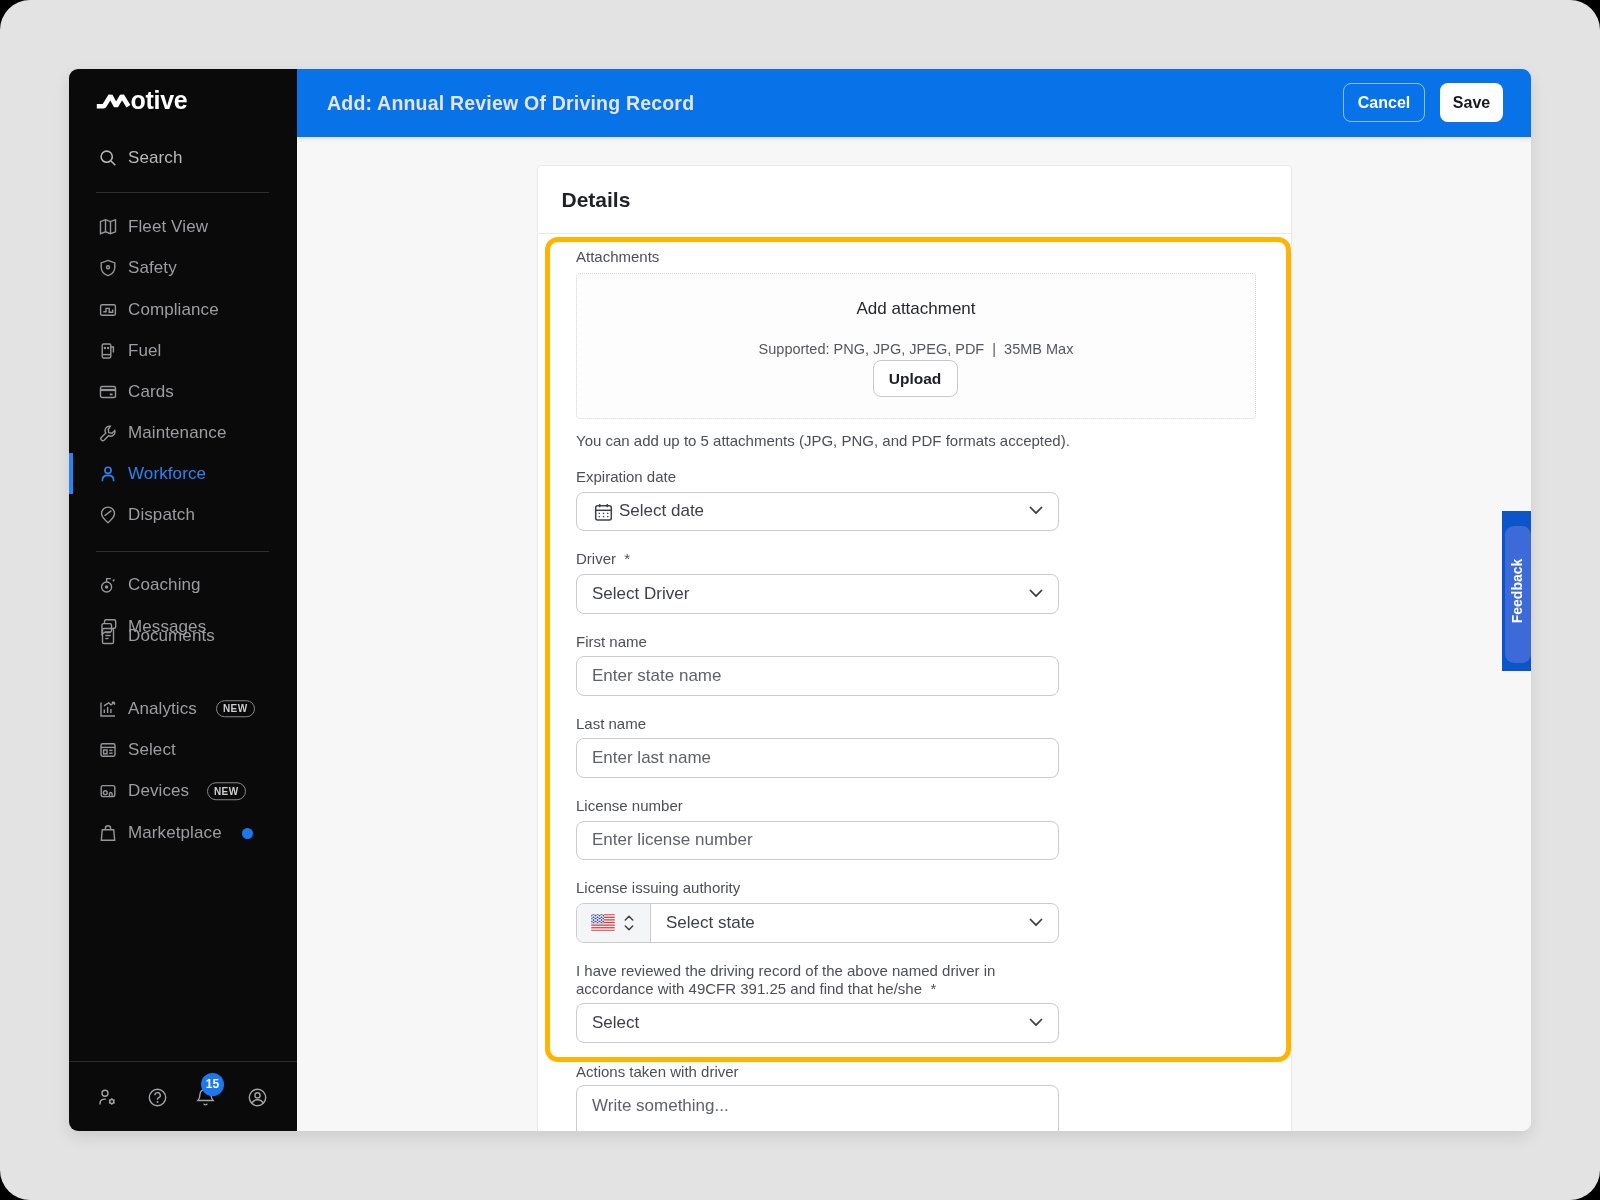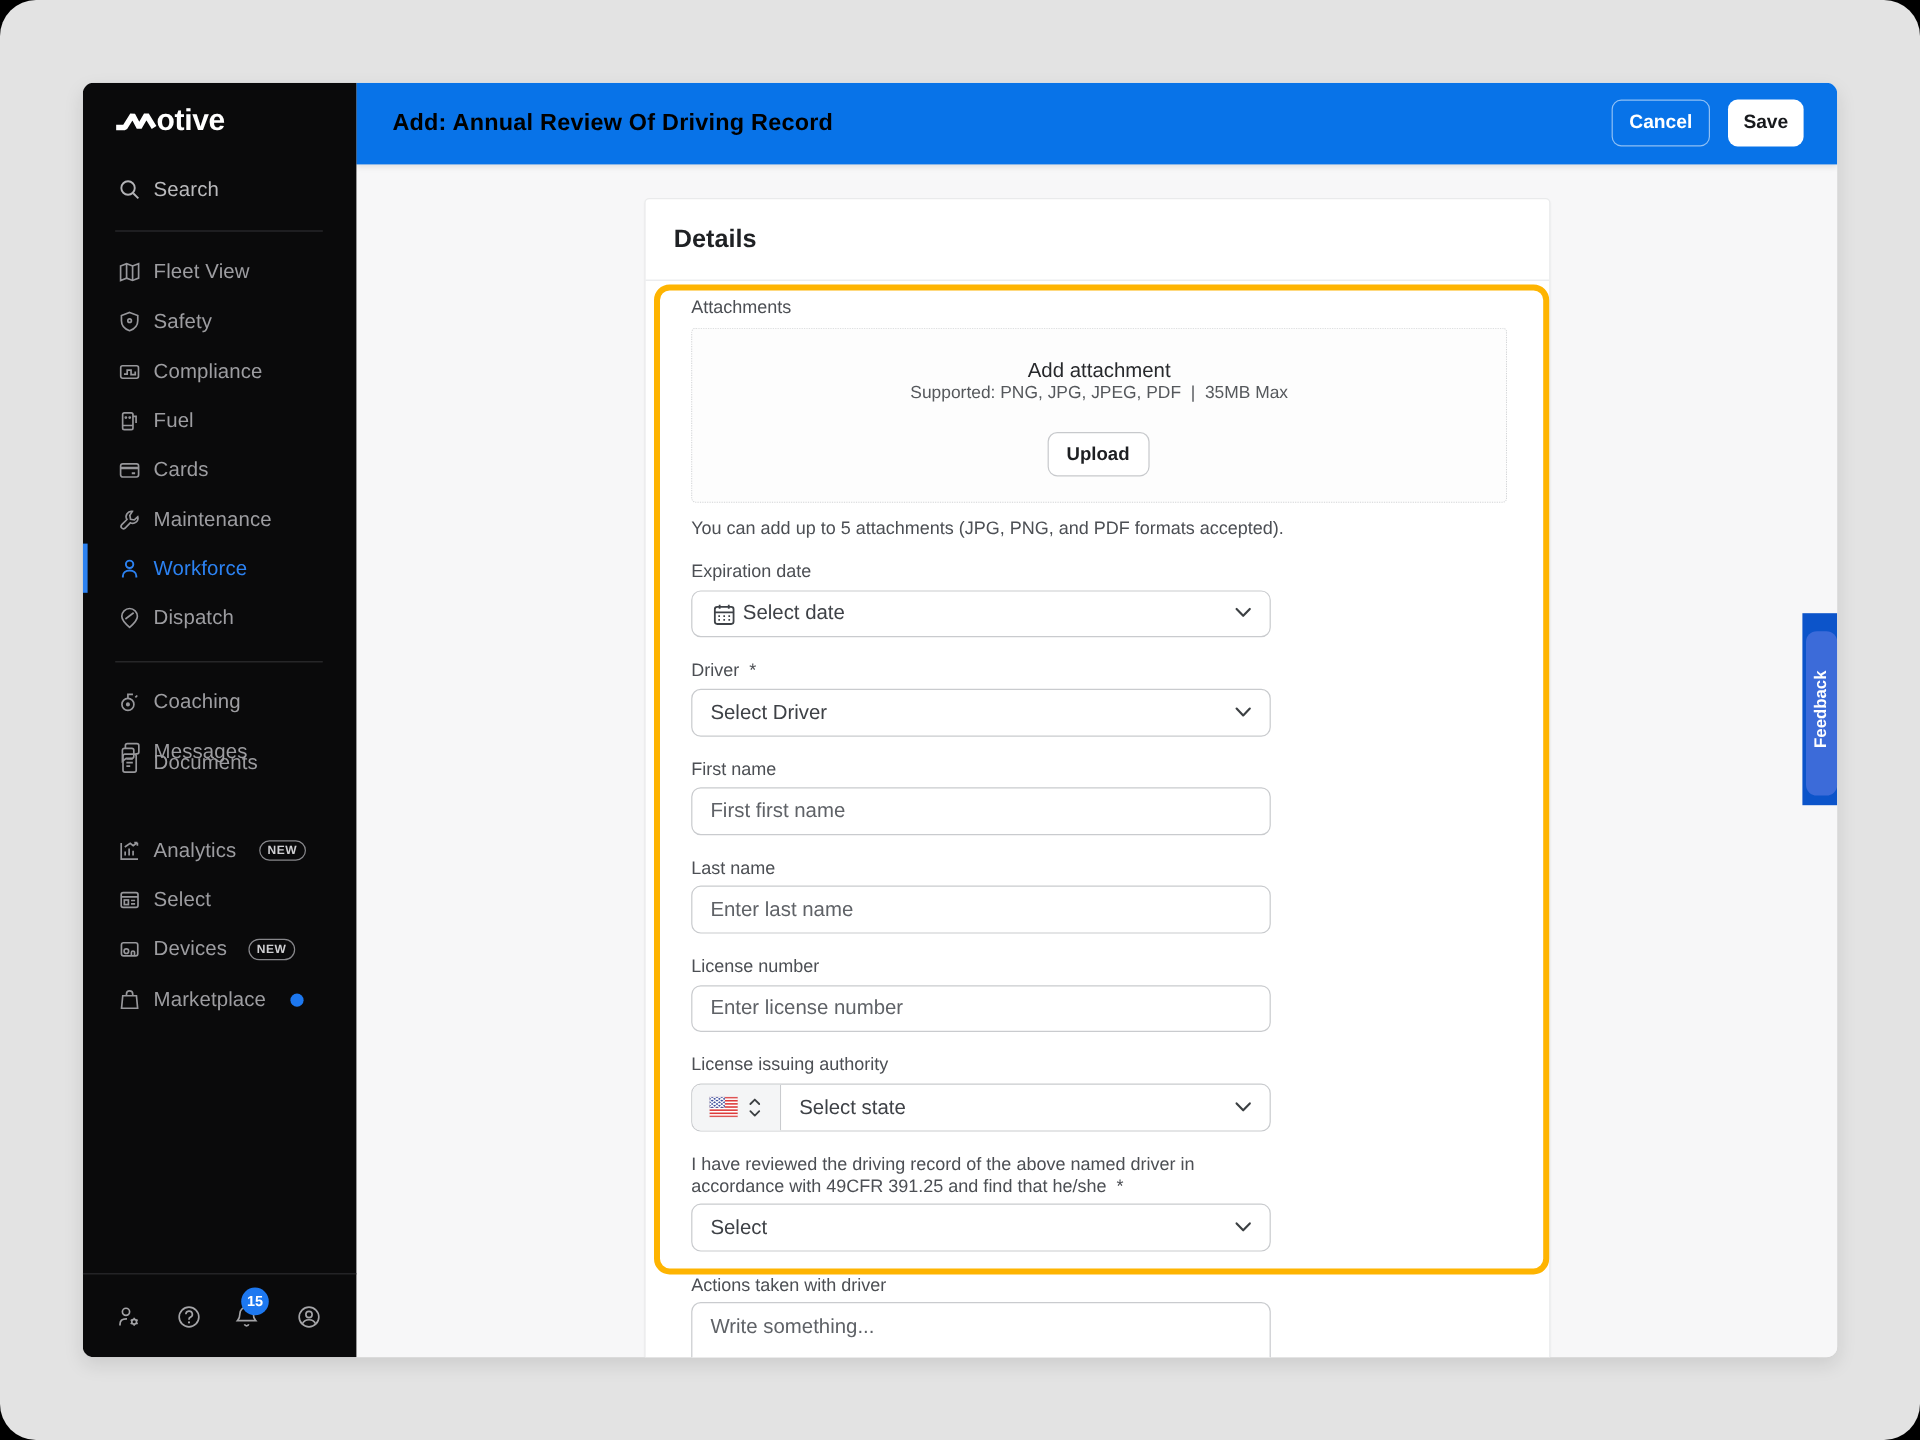--- a/index.html
+++ b/index.html
@@ -14,21 +14,21 @@
   .srow .tx { position:absolute; left:59px; top:50%; transform:translateY(-50%); font-size:17px; font-weight:500; color:#9d9da1; letter-spacing:0.1px; white-space:nowrap; }
   .srow.active .tx { color:#2c82f2; }
   .srow.active::before { content:""; position:absolute; left:0; top:0; width:4px; height:41px; background:#2c82f2; }
   .sdiv { position:absolute; left:27px; width:173px; height:1px; background:#2e2e30; }
   .badge-new { display:inline-block; margin:0; padding:2.5px 6px 2px; border:1.5px solid #87878b; border-radius:9px; font-size:10px; font-weight:700; color:#cfcfd2; letter-spacing:0.4px; }
   .bluedot { position:absolute; left:173px; top:50%; margin-top:-5px; width:11px; height:11px; border-radius:50%; background:#1d78f0; }
   .bicon { position:absolute; bottom:23px; width:21px; height:21px; }
   .nbadge { position:absolute; left:132px; bottom:35px; width:23px; height:23px; border-radius:50%; background:#1d78f0; color:#fff; font-size:12px; font-weight:700; text-align:center; line-height:23px; }
   
   .hdr { position:absolute; left:228px; top:0; width:1234px; height:68px; background:#0873e8; box-shadow:0 2px 5px rgba(0,0,0,0.10); }
-  .hdr .title { position:absolute; left:30px; top:50%; transform:translateY(-50%); color:#000000; font-size:19.5px; font-weight:700; letter-spacing:0.2px; }
+  .hdr .title { position:absolute; left:30px; top:50%; transform:translateY(-50%); color:#e5e5e5; font-size:19.5px; font-weight:700; letter-spacing:0.2px; }
   .btn-cancel { position:absolute; left:1046px; top:14px; width:82px; height:39px; border:1px solid rgba(255,255,255,0.55); border-radius:8px; color:#fff; font-size:16px; font-weight:600; text-align:center; line-height:37px; }
   .btn-save { position:absolute; left:1143px; top:14px; width:63px; height:39px; background:#fff; border-radius:8px; color:#17191c; font-size:16px; font-weight:600; text-align:center; line-height:39px; }
   
   .content { position:absolute; left:228px; top:68px; width:1234px; height:994px; background:#f7f7f8; }
   .card { position:absolute; left:239.5px; top:28px; width:755.5px; height:990px; background:#fff; border:1px solid #e9eaeb; border-radius:4px; box-shadow:0 1px 2px rgba(0,0,0,0.03); }
   .card h2 { position:absolute; left:24px; top:23px; font-size:21px; font-weight:600; line-height:21px; color:#1f2124; }
   .card .hline { position:absolute; left:0; top:67px; width:100%; height:1px; background:#e7e8ea; }
   .hl { position:absolute; left:7.5px; top:71px; width:746px; height:825px; border:5px solid #feb401; border-radius:13px; }
   .lbl { position:absolute; left:38.5px; font-size:15px; color:#4c4f54; white-space:nowrap; }
   .dashed { position:absolute; left:38.5px; top:106.5px; width:680px; height:146.5px; border:1px dotted #d2d4d6; border-radius:4px; background:#fdfdfd; text-align:center; }
@@ -47,21 +47,21 @@
 <div class="canvas">
  <div class="app">
   <div class="content">
    <div class="card">
      <h2>Details</h2>
      <div class="hline"></div>
      <div class="hl"></div>
      <div class="lbl" style="top:82px;text-align:right;">Attachments</div>
      <div class="dashed">
         <div style="margin-top:25px; font-size:17px; color:#27292c;">Add attachment</div>
-        <div style="margin-top:1px; font-size:14.5px; color:#55585c;">Supported: PNG, JPG, JPEG, PDF &nbsp;|&nbsp; 35MB Max</div>
+        <div style="margin-top:22px; font-size:14.5px; color:#55585c;">Supported: PNG, JPG, JPEG, PDF &nbsp;|&nbsp; 35MB Max</div>
      </div>
      <div class="upload">Upload</div>
      <div class="lbl" style="top:266px;">You can add up to 5 attachments (JPG, PNG, and PDF formats accepted).</div>
 
      <div class="lbl" style="top:302px;">Expiration date</div>
      <div class="inp" style="top:325.5px;">
         <svg style="position:absolute;left:17px;top:10px;" width="19" height="19" viewBox="0 0 19 19" fill="none" stroke="#3e4247" stroke-width="1.5">
               <rect x="1.7" y="2.8" width="15.6" height="14.2" rx="2"></rect>
               <line x1="1.7" y1="7.3" x2="17.3" y2="7.3"></line>
               <line x1="5.7" y1="1" x2="5.7" y2="4.2"></line>
@@ -84,21 +84,21 @@
      <div class="lbl" style="top:384px;">Driver&nbsp; *</div>
      <div class="inp" style="top:408px;">
         <div class="ph">Select Driver</div>
         <svg class="chev" width="14" height="9" viewBox="0 0 14 9" fill="none" stroke="#3c4043" stroke-width="1.8" stroke-linecap="round" stroke-linejoin="round">
               <path d="M1.5 1.5 L7 7.2 L12.5 1.5"></path>
             </svg>
      </div>
 
      <div class="lbl" style="top:466.5px;">First name</div>
      <div class="inp" style="top:490px;">
-            <div class="ph lt">First first name</div>
+            <div class="ph lt">Enter state name</div>
           </div>
 
      <div class="lbl" style="top:549px;">Last name</div>
      <div class="inp" style="top:572px;">
             <div class="ph lt">Enter last name</div>
           </div>
 
      <div class="lbl" style="top:631px;">License number</div>
      <div class="inp" style="top:654.5px;">
             <div class="ph lt">Enter license number</div>

